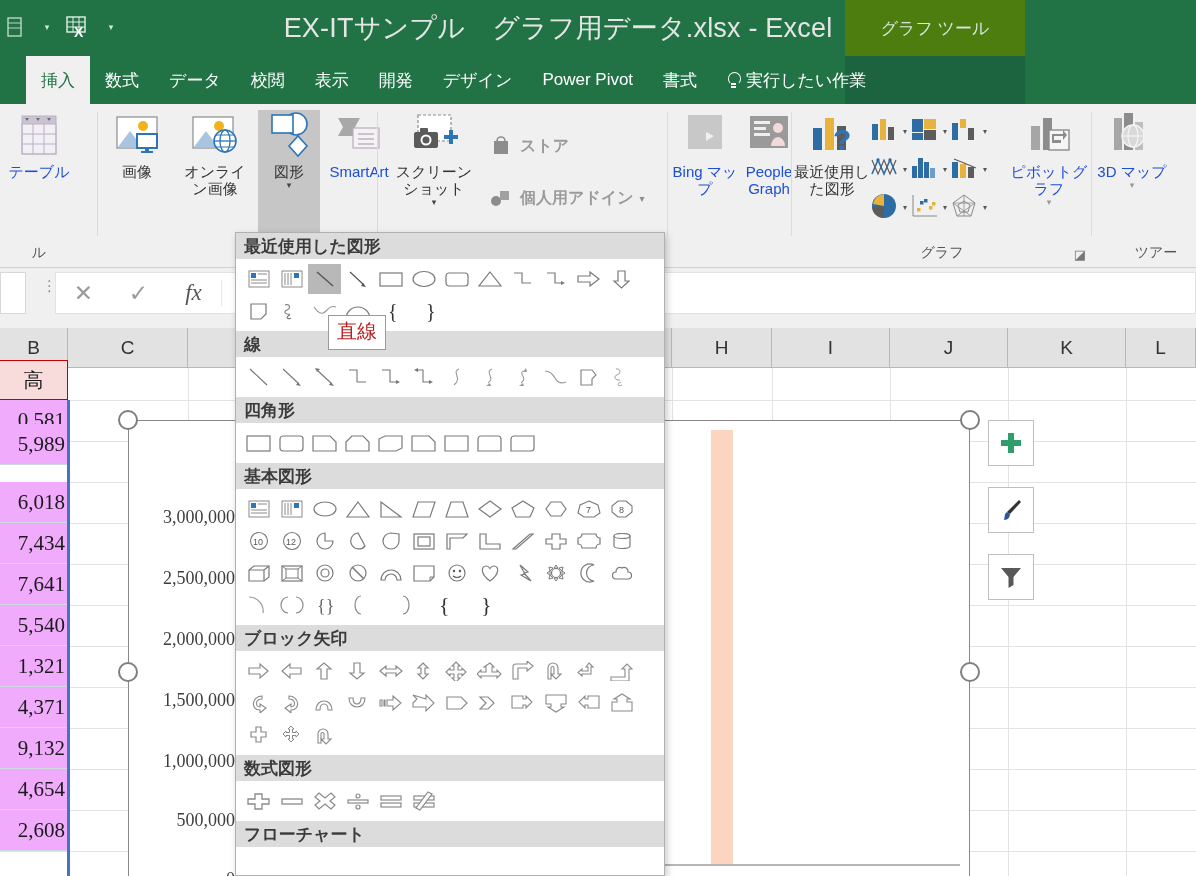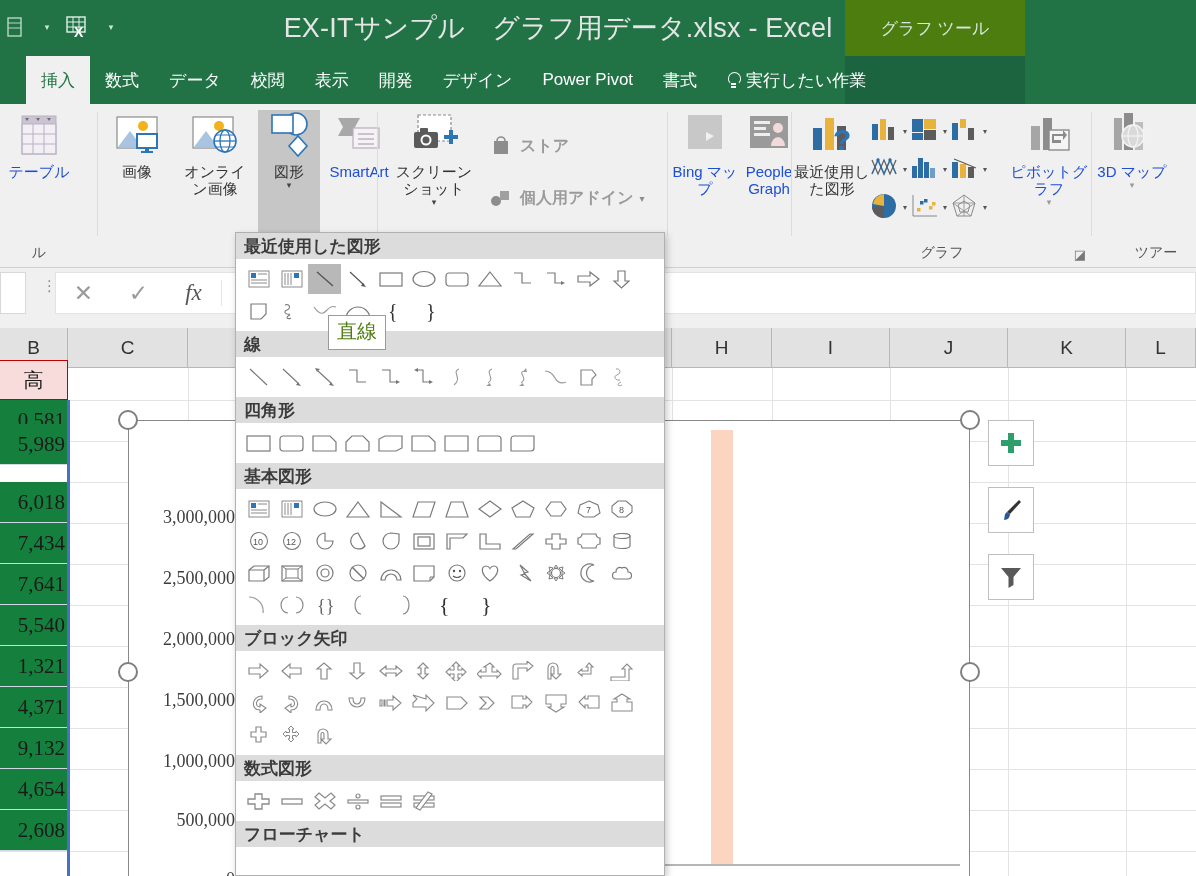--- a/index.html
+++ b/index.html
@@ -76,21 +76,21 @@
     background:#e2e2e2; border-bottom:1px solid #b8b8b8; }
   .ch { position:absolute; top:0; height:40px; display:flex; align-items:center;
     justify-content:center; font-size:19px; color:#333; border-right:1px solid #b8b8b8;
     cursor:default; }
   .gridbody { position:absolute; left:0; top:40px; width:1196px; height:508px; }
   .vline { position:absolute; top:0; bottom:0; width:1px; background:#e3e3e3; }
   .hline { position:absolute; left:0; right:0; height:1px; background:#e3e3e3; }
   .cellB { position:absolute; left:0; width:68px; height:41px;
     display:flex; align-items:center; justify-content:flex-end; padding-right:3px;
     font-size:21px; color:#1a1a1a; font-family:"Liberation Serif",serif;
-    background:#15803d; border-bottom:1px solid #cfd9e4; cursor:default; }
+    background:#f0abfc; border-bottom:1px solid #cfd9e4; cursor:default; }
   .cellB.hdr { background:#f8dcdc; border:1px solid #c00000; border-left:none;
     font-size:20px; font-family:"Liberation Sans",sans-serif; justify-content:center;
     padding-right:0; }
   .selbar { position:absolute; left:67px; width:3px; background:#4472c4; }
 
   
   .chart { position:absolute; left:128px; top:420px; width:842px; height:470px; }
   .chartbg { position:absolute; inset:0; background:#fff; border:1px solid #888; }
   .yaxlabels { position:absolute; left:0; top:0; width:115px; height:100%; }
   .ytick { position:absolute; right:8px; text-align:right; font-size:18px; color:#3d3d3d;
@@ -114,21 +114,21 @@
     overflow:hidden; z-index:40; }
   .sect-h { height:26px; background:#dcdcdc; display:flex; align-items:center;
     padding-left:8px; font-size:17px; font-weight:bold; color:#3b3b3b; }
   .sect-rows { padding:4px 2px 4px 6px; }
   .srow { display:flex; height:32px; align-items:center; }
   .sh { width:33px; height:30px; display:flex; align-items:center; justify-content:center;
     cursor:default; }
   .sh.on { background:#b8b8b8; }
   .sh svg { display:block; }
   .tooltip { position:absolute; left:328px; top:315px; background:#fff;
-    border:1px solid #9a9a9a; padding:2px 8px 4px; font-size:20px; color:#4d7c0f;
+    border:1px solid #9a9a9a; padding:2px 8px 4px; font-size:20px; color:#b91c1c;
     z-index:60; }
 </style>
 </head>
 <body>
 
 <div id="app">
 
   <div class="titlebar">
     <div class="qat">
       <div class="qat-ic">

